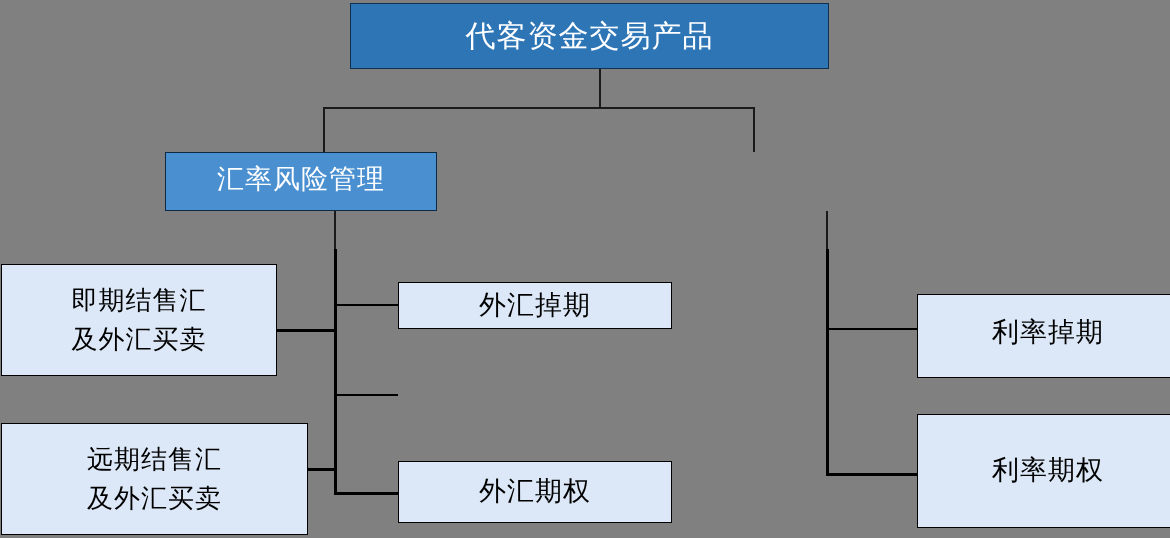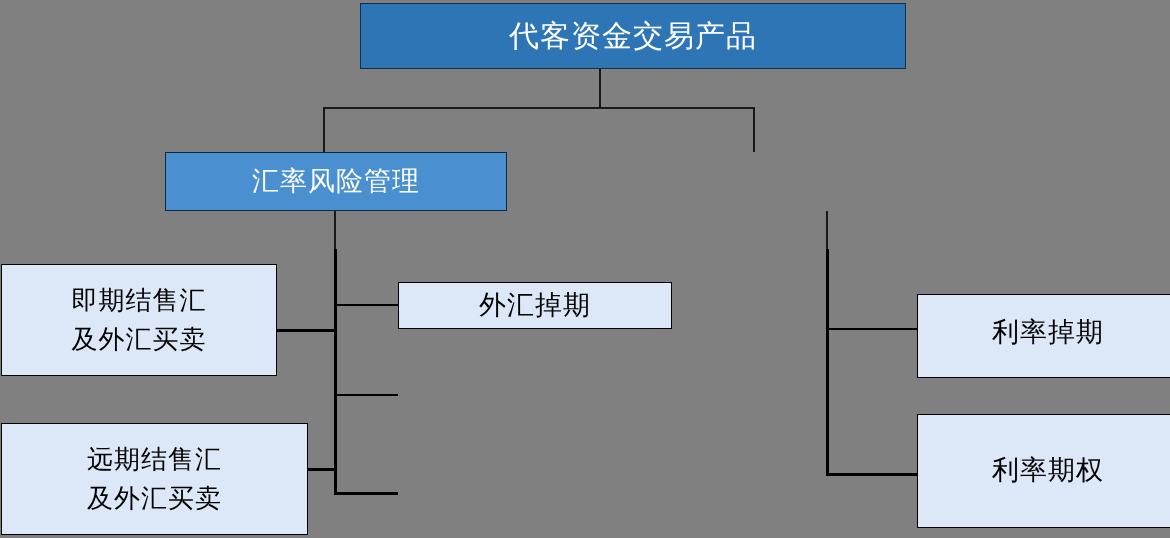--- a/index.html
+++ b/index.html
@@ -98,32 +98,33 @@
 
   <div class="line h" style="left:334px; top:304px; width:64px; height:2px;"></div>
   <div class="line h" style="left:334px; top:394px; width:64px; height:2px;"></div>
   <div class="line h" style="left:334px; top:492px; width:64px; height:3px;"></div>
 
   <div class="line v thin" style="left:826px; top:211px; height:40px;"></div>
   <div class="line v" style="left:826px; top:249px; width:3px; height:226px;"></div>
   <div class="line h" style="left:826px; top:328px; width:92px; height:2px;"></div>
   <div class="line h" style="left:826px; top:473px; width:92px; height:3px;"></div>
 
-  <div class="node root" style="left:360px; top:3px; width:546px; height:66px;">代客资金交易产品</div>
+  <div class="node root" style="left:350px; top:3px; width:479px; height:66px;">代客资金交易产品</div>
 
-  <div class="node level2" style="left:165px; top:152px; width:342px; height:59px;">汇率风险管理</div>
+  <div class="node level2" style="left:165px; top:152px; width:272px; height:59px;font-family:Liberation Mono, monospace;">汇率风险管理</div>
 
 
   <div class="node leaf two-line" style="left:1px; top:264px; width:276px; height:112px;">即期结售汇
 及外汇买卖</div>
 
   <div class="node leaf two-line" style="left:1px; top:415px; width:307px; height:112px;margin-top:8px;">远期结售汇
 及外汇买卖</div>
 
   <div class="node leaf" style="left:398px; top:282px; width:274px; height:47px;">外汇掉期</div>
 
 
+  <div class="node leaf" style="left:398px; top:461px; width:274px; height:62px;">外汇期权</div>
 
   <div class="node leaf top-align" style="left:917px; top:294px; width:262px; height:84px;">利率掉期</div>
 
   <div class="node leaf" style="left:917px; top:414px; width:262px; height:114px;">利率期权</div>
 
 </div>
 
 </body></html>

